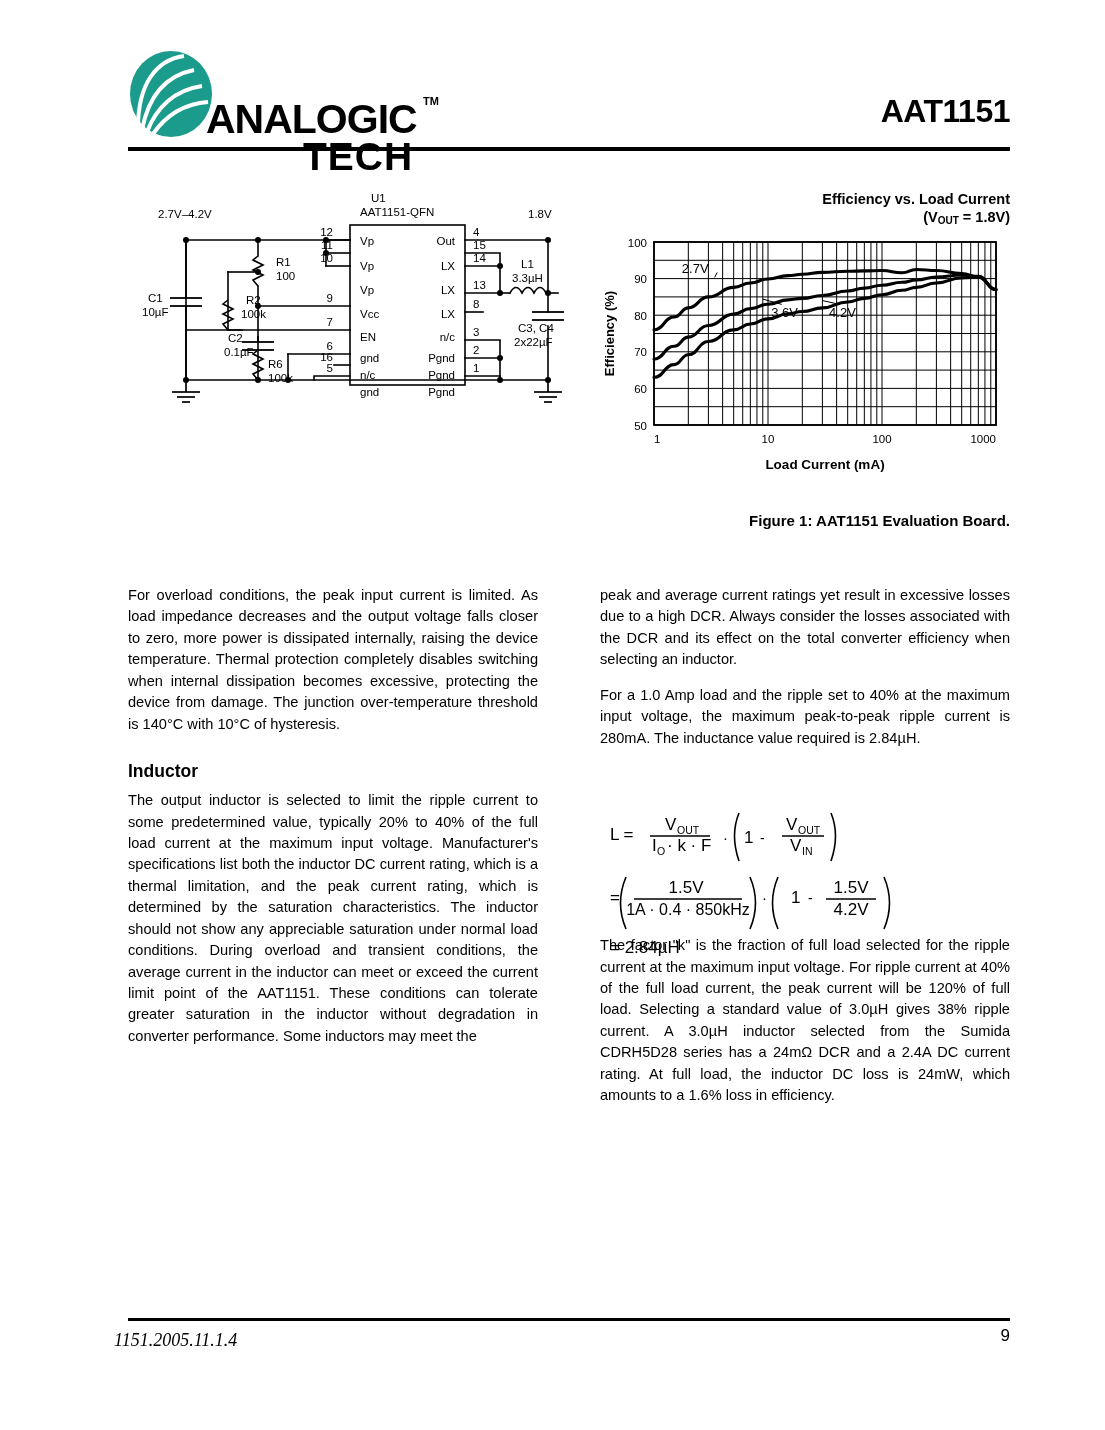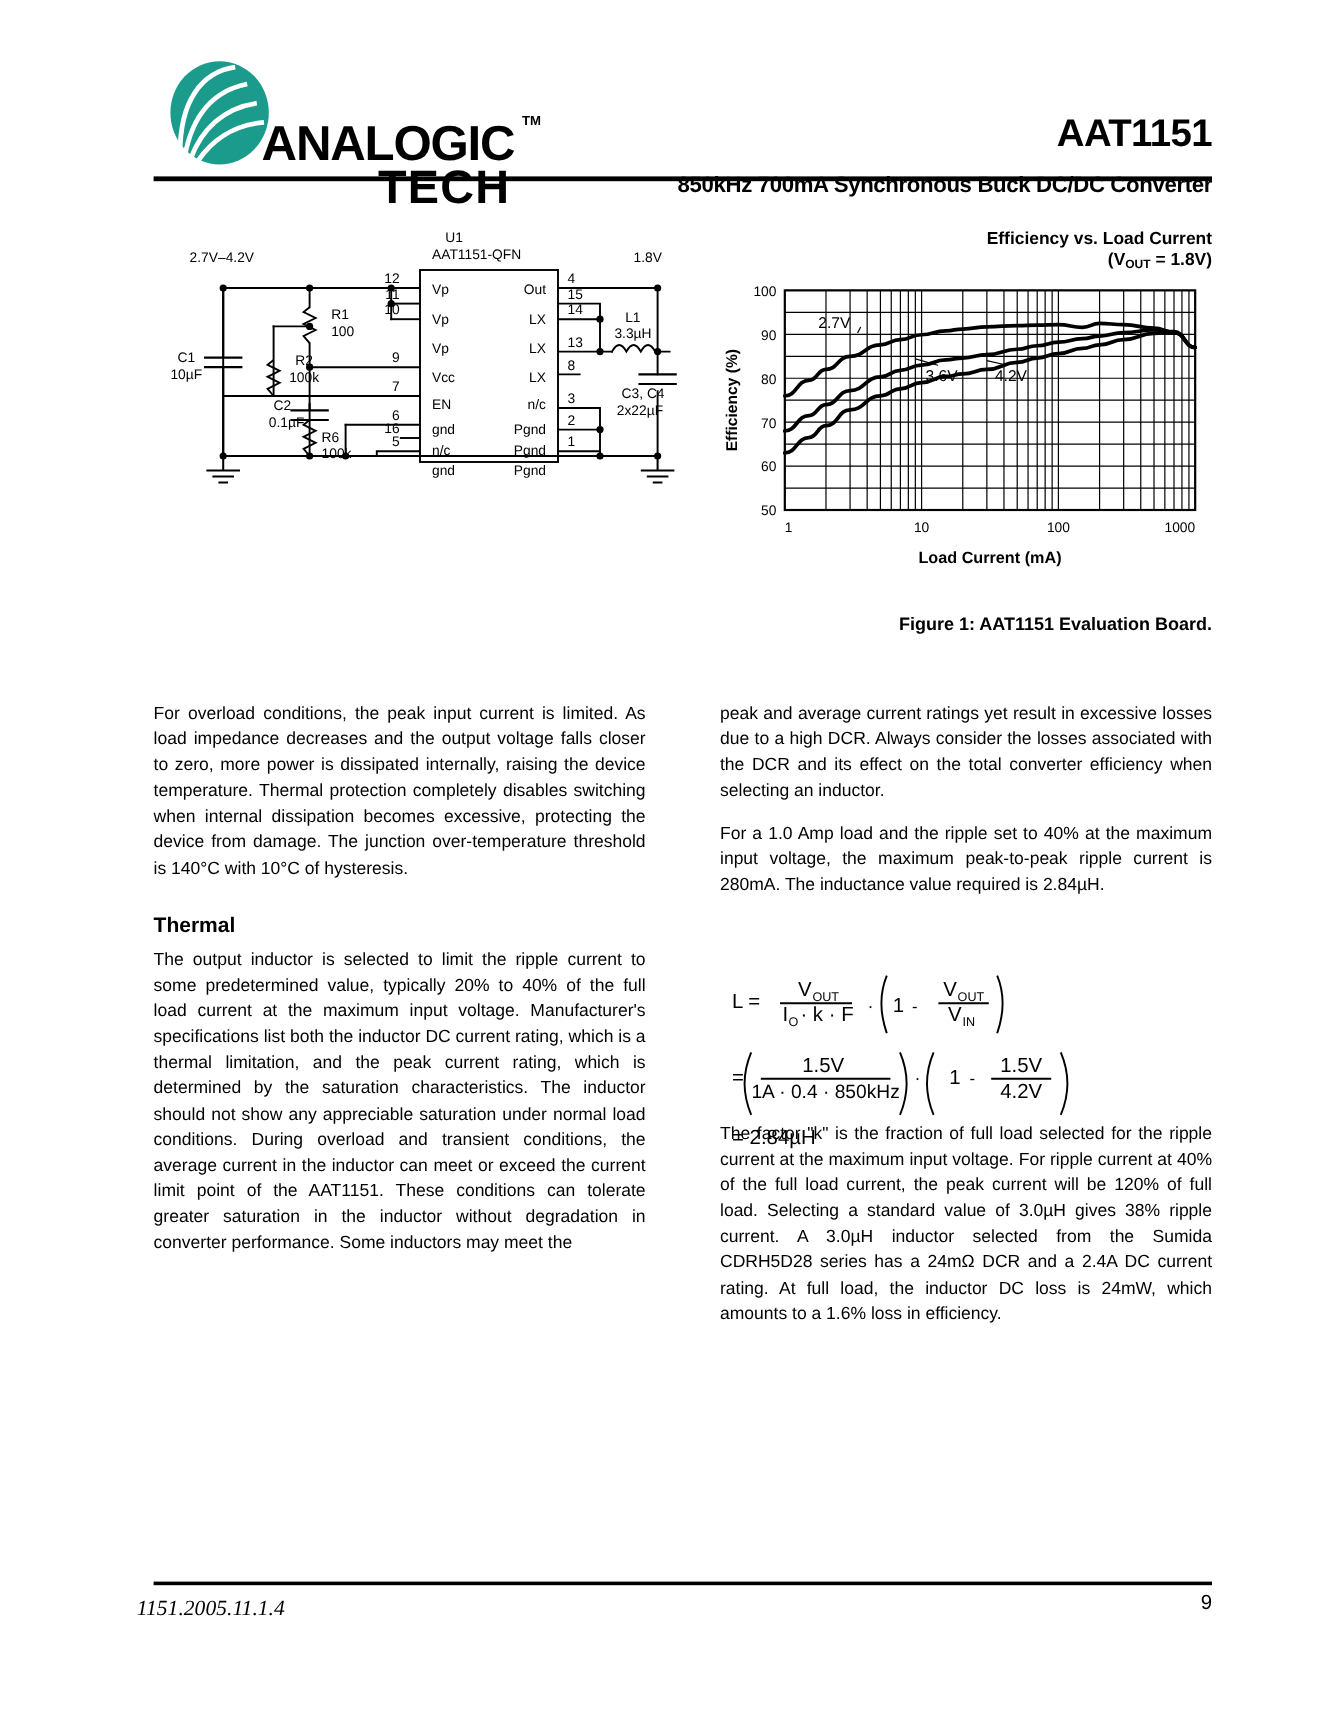--- a/index.html
+++ b/index.html
@@ -9,21 +9,21 @@
     background:#ffffff;
     font-family:"Liberation Sans", sans-serif;
     color:#000;
     position:relative;
     overflow:hidden;
   }
   .page { position:absolute; left:0; top:0; width:1105px; height:1430px; }
 
   
   .header { position:absolute; left:128px; top:45px; width:882px; height:100px; }
-  .logo-wrap { position:absolute; left:12px; top:2px; width:300px; height:95px; }
+  .logo-wrap { position:absolute; left:0; top:2px; width:300px; height:95px; }
   .logo-mark { position:absolute; left:0; top:3px; width:86px; height:88px; }
   .logo-word1 { position:absolute; left:78px; top:52px; font-size:41px; font-weight:bold;
                 letter-spacing:-1px; line-height:1; }
   .logo-tm { position:absolute; left:295px; top:48px; font-size:11px; font-weight:bold; }
   .logo-word2 { position:absolute; left:175px; top:90px; font-size:39px; font-weight:bold;
                 letter-spacing:1px; line-height:1; }
   .part-no { position:absolute; right:0; top:48px; font-size:32px; font-weight:bold; letter-spacing:-0.5px; }
   .subtitle { position:absolute; right:0; top:98px; font-size:18.5px; font-weight:bold; letter-spacing:-0.3px; }
   .hdr-rule { position:absolute; left:128px; top:147px; width:882px; height:4px; background:#000; }
 
@@ -76,21 +76,20 @@
           <path d="M14 80 C20 48 36 26 66 20" fill="none" stroke="#ffffff" stroke-width="4"></path>
           <path d="M19 82 C28 58 46 40 74 36" fill="none" stroke="#ffffff" stroke-width="4"></path>
           <path d="M25 84 C36 68 54 54 80 52" fill="none" stroke="#ffffff" stroke-width="4"></path>
         </svg>
       </div>
       <div class="logo-word1">ANALOGIC</div>
       <div class="logo-tm">TM</div>
       <div class="logo-word2">TECH</div>
     </div>
     <div class="part-no">AAT1151</div>
-    <div class="subtitle">850kHz 700mA Synchronous Buck DC/DC Converter</div>
   </div>
   <div class="hdr-rule"></div>
 
   <div class="figure">
 
     <div class="sch">
       <svg width="470" height="235" viewBox="0 0 470 235">
         <g stroke="#000" stroke-width="1.6" fill="none" stroke-linecap="square">
 
           <rect x="222" y="35" width="115" height="160"></rect>
@@ -322,21 +321,21 @@
           <text x="244.46622657038918" y="85.37" text-anchor="middle" font-size="13" font-family="Liberation Sans, sans-serif" fill="#000">4.2V</text>
           <line x1="241.46622657038918" y1="72.37" x2="224.3918230380415" y2="68.55999999999999" stroke="#000" stroke-width="1"></line>
         </svg>
     </div>
   </div>
 
   <div class="fig-caption">Figure 1: AAT1151 Evaluation Board.</div>
 
   <div class="col col-left">
     <p class="body">For overload conditions, the peak input current is limited. As load impedance decreases and the output voltage falls closer to zero, more power is dissipated internally, raising the device temperature. Thermal protection completely disables switching when internal dissipation becomes excessive, protecting the device from damage. The junction over-temperature threshold is 140°C with 10°C of hysteresis.</p>
-    <h2 class="sec spaced">Thermal</h2>
+    <h2 class="sec spaced">Inductor</h2>
     <p class="body last">The output inductor is selected to limit the ripple current to some predetermined value, typically 20% to 40% of the full load current at the maximum input voltage. Manufacturer's specifications list both the inductor DC current rating, which is a thermal limitation, and the peak current rating, which is determined by the saturation characteristics. The inductor should not show any appreciable saturation under normal load conditions. During overload and transient conditions, the average current in the inductor can meet or exceed the current limit point of the AAT1151.  These conditions can tolerate greater saturation in the inductor without degradation in converter performance. Some inductors may meet the</p>
   </div>
 
   <div class="col col-right">
     <p class="body">peak and average current ratings yet result in excessive losses due to a high DCR. Always consider the losses associated with the DCR and its effect on the total converter efficiency when selecting an inductor.</p>
     <p class="body">For a 1.0 Amp load and the ripple set to 40% at the maximum input voltage, the maximum peak-to-peak ripple current is 280mA. The inductance value required is 2.84µH.</p>
     <div style="height:172px"></div>
     <p class="body last">The factor "k" is the fraction of full load selected for the ripple current at the maximum input voltage. For ripple current at 40% of the full load current, the peak current will be 120% of full load. Selecting a standard value of 3.0µH gives 38% ripple current. A 3.0µH inductor selected from the Sumida CDRH5D28 series has a 24mΩ DCR and a 2.4A DC current rating. At full load, the inductor DC loss is 24mW, which amounts to a 1.6% loss in efficiency.</p>
   </div>
 

